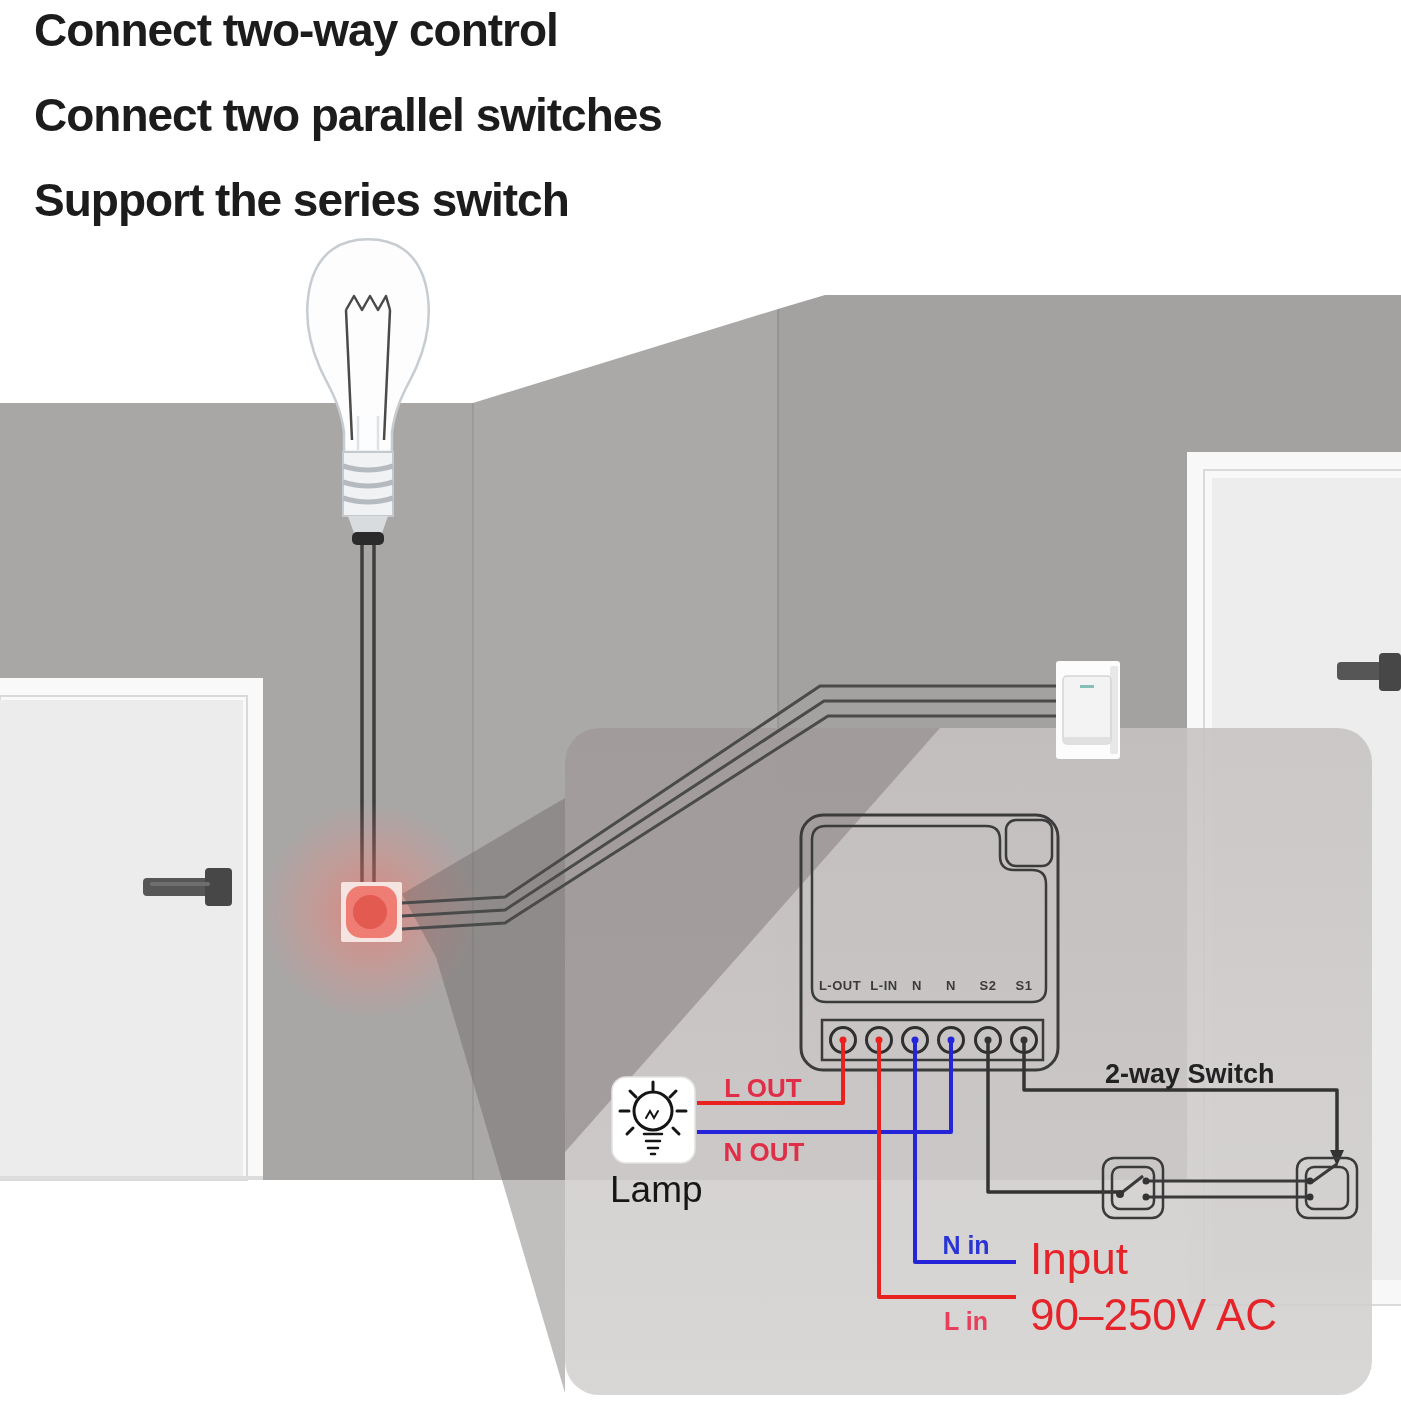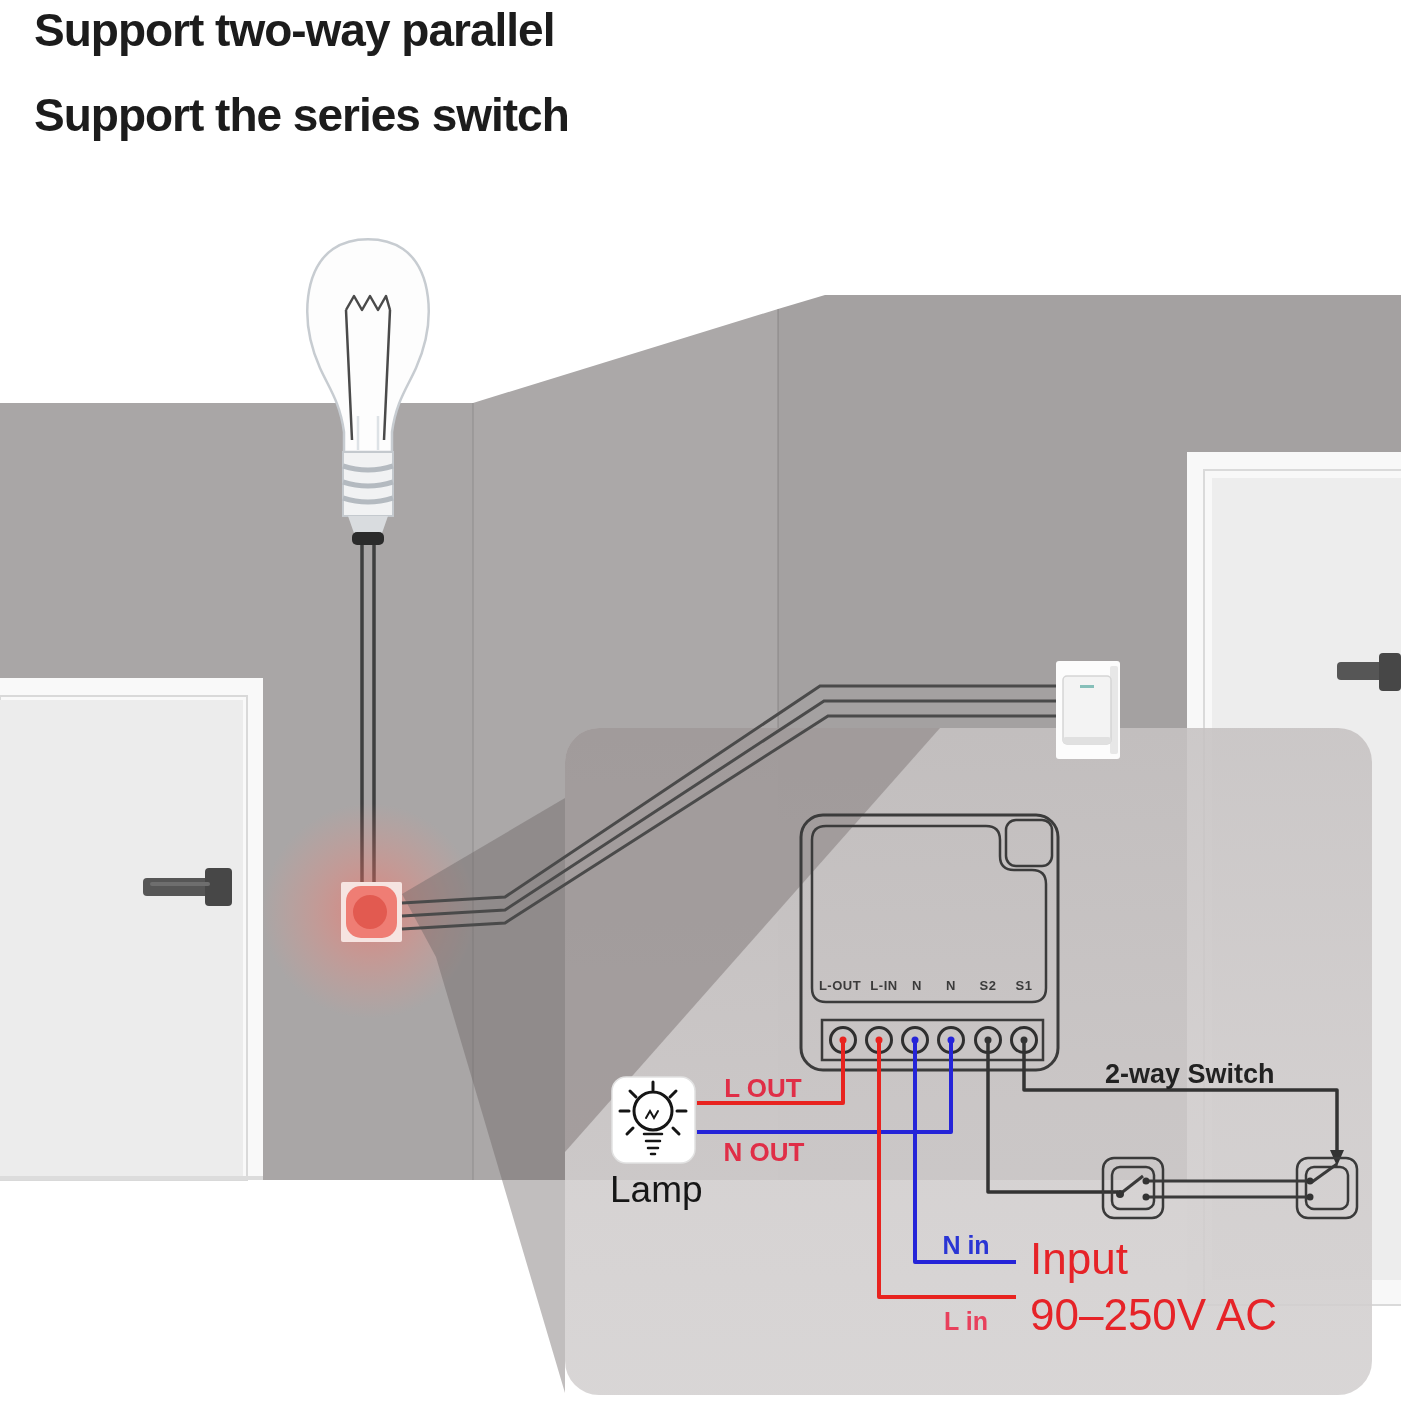--- a/index.html
+++ b/index.html
@@ -17,21 +17,22 @@
   .t-black{font-size:27px;font-weight:700;fill:#222;}
   .t-lamp{font-size:37px;font-weight:400;fill:#161616;}
   .t-input{font-size:44px;font-weight:400;fill:#e62328;}
 </style>
 </head>
 <body>
 
 <div class="scene">
 
   <div class="headings">
-    <div>Support two-way parallel</div>
+    <div>Connect two-way control</div>
+    <div>Connect two parallel switches</div>
     <div>Support the series switch</div>
   </div>
 
   <svg width="1401" height="1401" viewBox="0 0 1401 1401">
     <defs>
       <radialGradient id="glow" cx="50%" cy="50%" r="50%">
         <stop offset="0%" stop-color="#ff6a5e" stop-opacity="0.55"></stop>
         <stop offset="45%" stop-color="#ff7d70" stop-opacity="0.32"></stop>
         <stop offset="100%" stop-color="#ff8d80" stop-opacity="0"></stop>
       </radialGradient>

